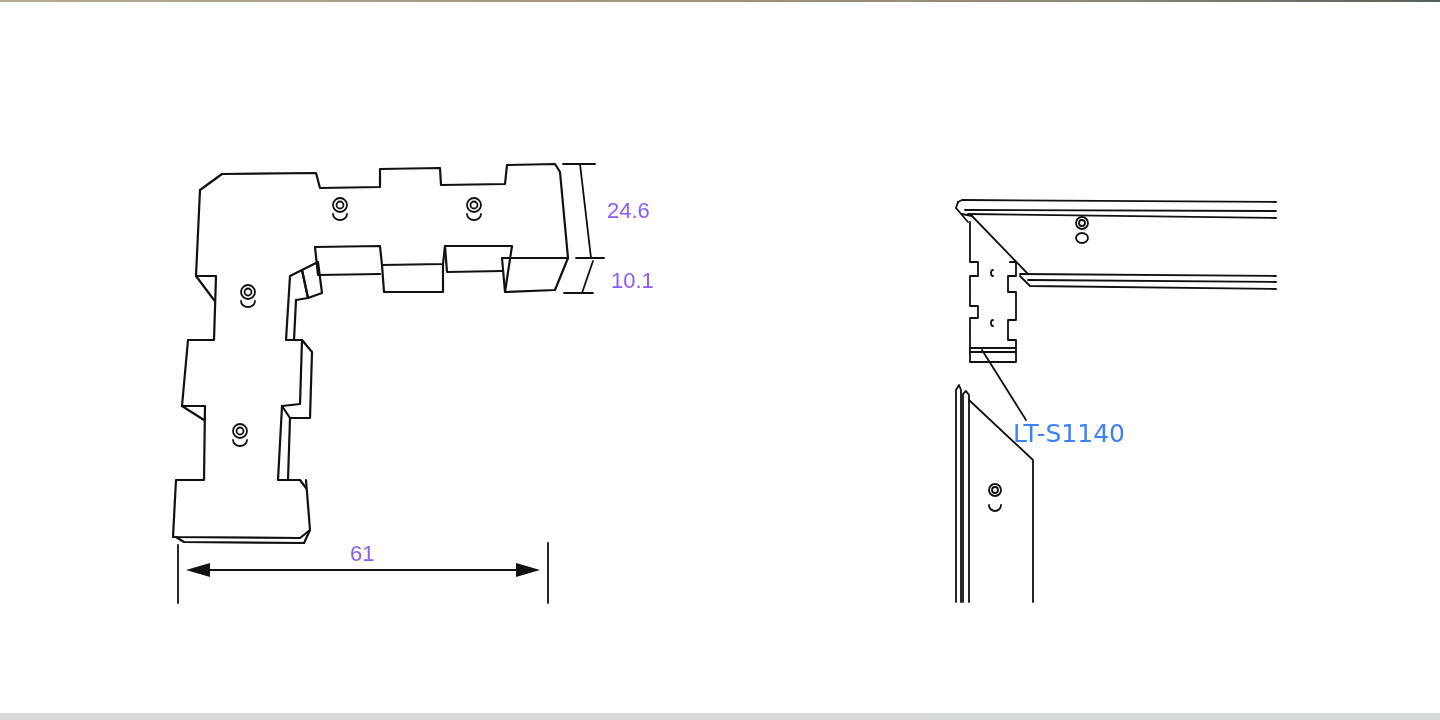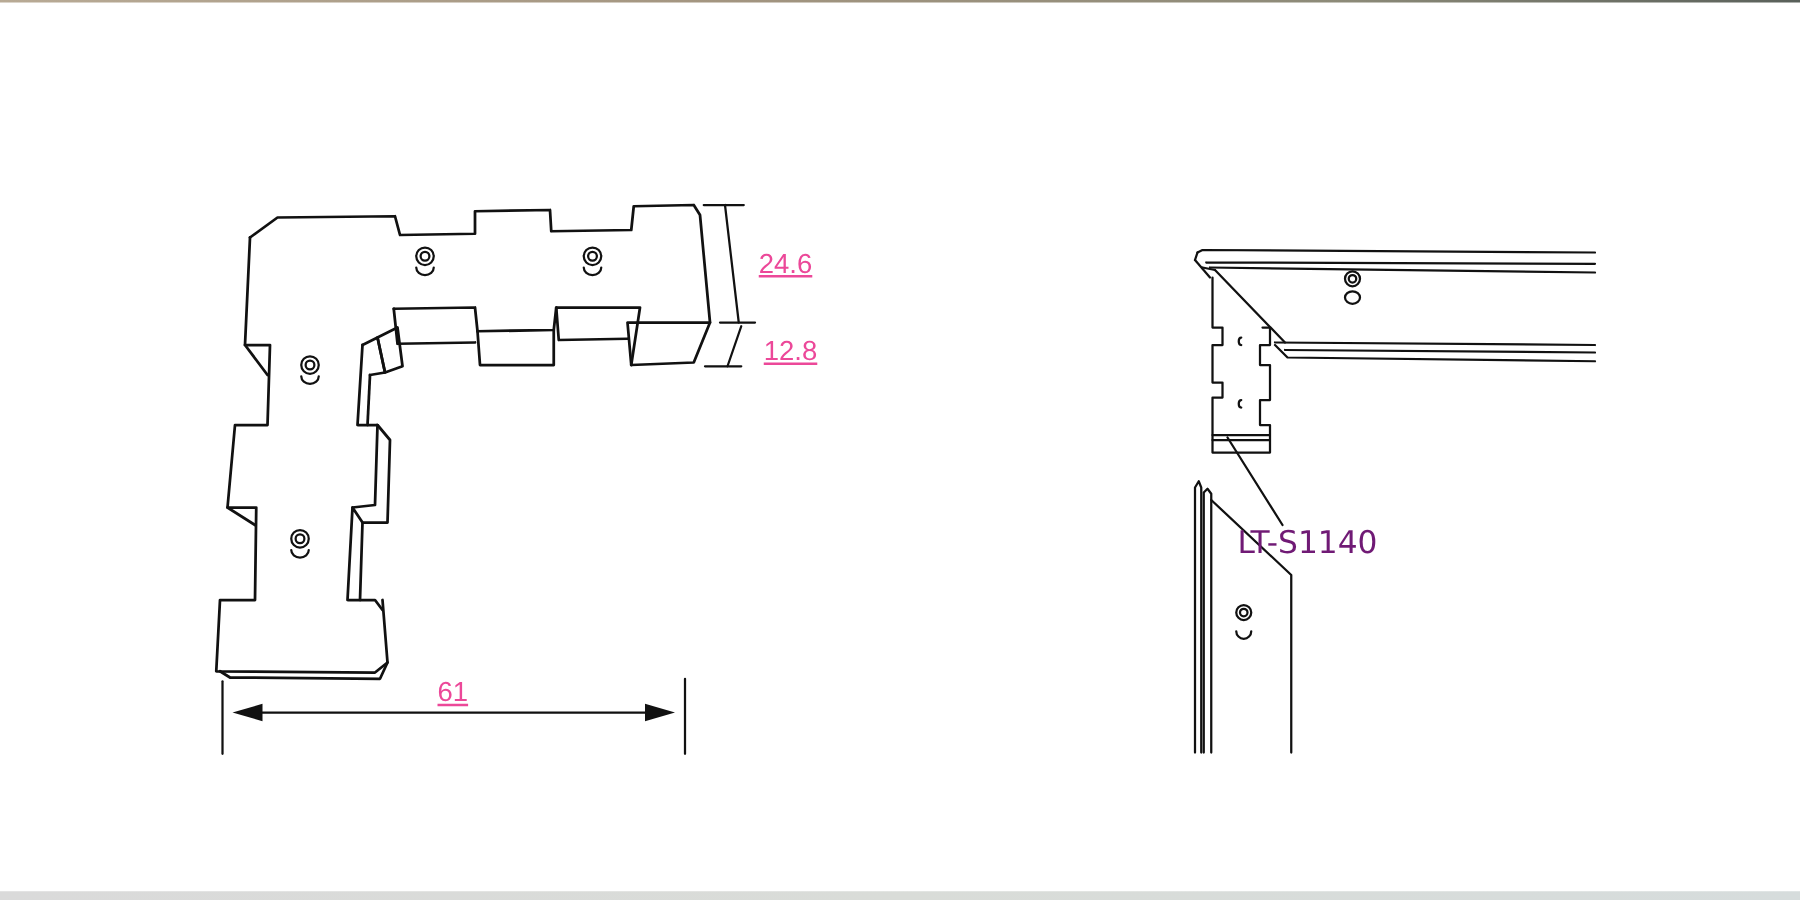--- a/index.html
+++ b/index.html
@@ -11,27 +11,26 @@
   .top-strip {
     position: absolute; left: 0; top: 0; width: 1440px; height: 2px;
     background: linear-gradient(90deg, #b8aa95 0%, #a39580 40%, #8c8a78 75%, #59605a 100%);
   }
   .bottom-strip {
     position: absolute; left: 0; top: 713px; width: 1440px; height: 7px;
     background: linear-gradient(90deg, #dadada 0%, #d9dcd8 50%, #d6dcdc 100%);
   }
   svg.drawing { position: absolute; left: 0; top: 0; }
   .dim-label {
-    position: absolute; color: #ec4899; font-size: 22px; line-height: 1;
+    position: absolute; color: #8b5cf6; font-size: 22px; line-height: 1;
     font-family: "Liberation Sans", sans-serif;
-    text-decoration: underline;
   }
   .part-label {
-    position: absolute; color: #701a75; font-size: 25px; line-height: 1;
-    font-family: "DejaVu Sans", sans-serif; letter-spacing: 0px;
+    position: absolute; color: #3b82f6; font-size: 25px; line-height: 1;
+    font-family: "DejaVu Sans", sans-serif; letter-spacing: 0px; margin-left: 23px;
   }
 </style>
 </head>
 <body>
 
 <div class="top-strip"></div>
 
 <svg class="drawing" width="1440" height="720" viewBox="0 0 1440 720">
   <g fill="none" stroke="#111" stroke-width="2.2" stroke-linejoin="round" stroke-linecap="round">
 
@@ -124,17 +123,17 @@
       <path d="M1076,238 A6,5 0 1 0 1088,238 A6,5 0 1 0 1076,238"></path>
 
       <circle cx="995" cy="490" r="6"></circle>
         <circle cx="995" cy="490" r="3"></circle>
       <path d="M989,505 A6,6 0 1 0 1001,505"></path>
     </g>
   </g>
 </svg>
 
 <div class="dim-label" style="left:607px; top:200px;">24.6</div>
-<div class="dim-label" style="left:611px; top:270px;">12.8</div>
+<div class="dim-label" style="left:611px; top:270px;">10.1</div>
 <div class="dim-label" style="left:350px; top:543px;">61</div>
 <div class="part-label" style="left:990px; top:421px;">LT-S1140</div>
 
 <div class="bottom-strip"></div>
 
 </body></html>

